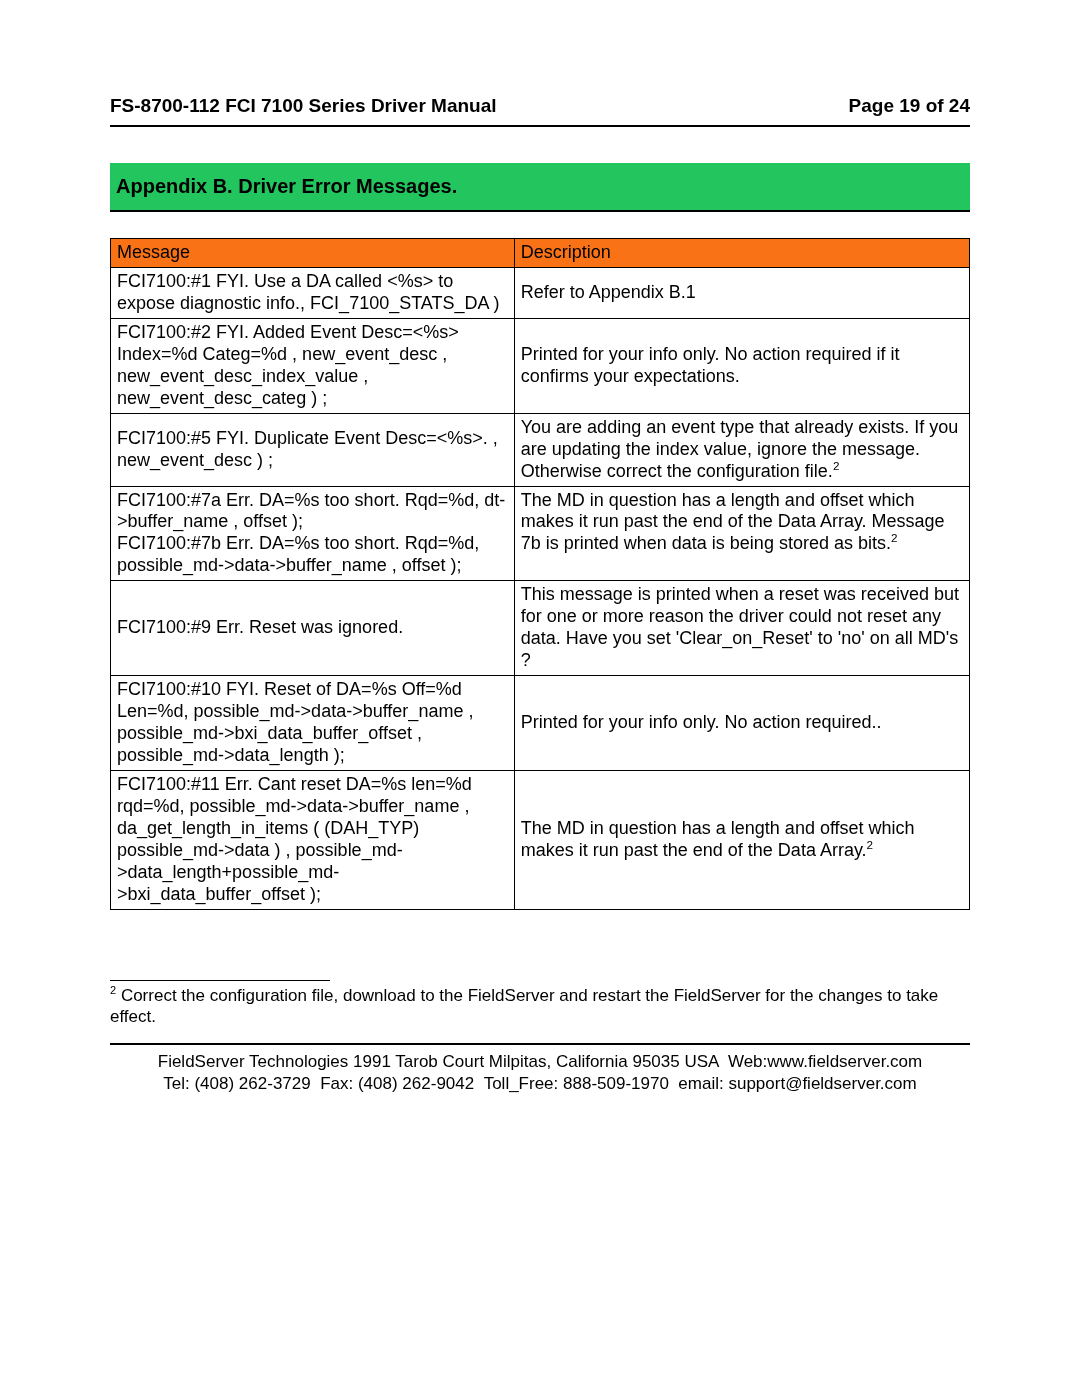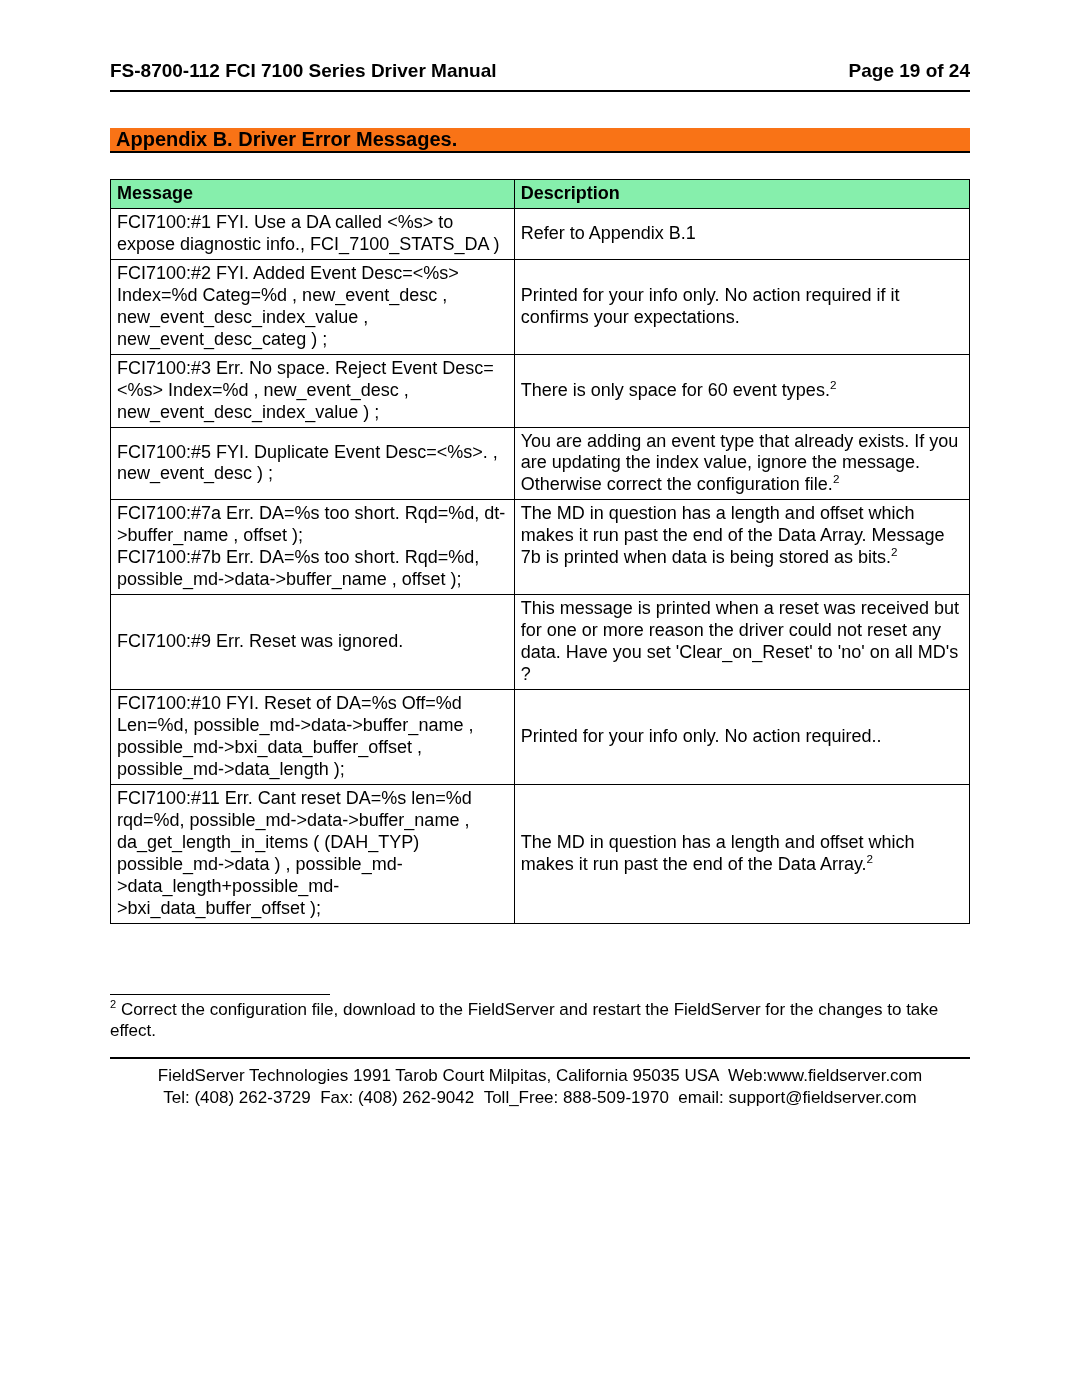--- a/index.html
+++ b/index.html
@@ -16,52 +16,53 @@
     position: relative;
     box-sizing: border-box;
     padding: 60px 110px 40px 110px;
   }
   .header-row {
     display: flex;
     justify-content: space-between;
     font-weight: bold;
     font-size: 19px;
     margin-bottom: 8px;
+    margin-top: 35px;
   }
   .header-rule {
     border: none;
     border-top: 2px solid #000;
     margin: 0;
   }
   .appendix-bar {
-    background: #f97316;
+    background: #22c55e;
     font-weight: bold;
     font-size: 20px;
-    padding: 0 6px;
+    padding: 12px 6px;
     margin-top: 36px;
     border-bottom: 2px solid #000;
   }
   table.err-table {
     width: 100%;
     border-collapse: collapse;
     margin-top: 26px;
     table-layout: fixed;
   }
   table.err-table th,
   table.err-table td {
     border: 1px solid #000;
     padding: 3px 6px;
     font-size: 18px;
     line-height: 1.22;
     vertical-align: top;
     text-align: left;
   }
   table.err-table th {
-    background: #86efac;
-    font-weight: bold;
+    background: #f97316;
+    font-weight: normal;
   }
   col.c1 { width: 47%; }
   col.c2 { width: 53%; }
   .cell-msg {
     text-align: justify;
     text-justify: inter-word;
   }
   .cell-desc {
     text-align: justify;
     text-justify: inter-word;
@@ -127,24 +128,20 @@
     <tbody id="tbody">
         <tr>
           <td class="cell-msg">FCI7100:#1 FYI. Use a DA called &lt;%s&gt; to expose diagnostic info., FCI_7100_STATS_DA )</td>
           <td class="cell-desc vmid">Refer to Appendix B.1</td>
         </tr>
         <tr>
           <td class="cell-msg">FCI7100:#2 FYI. Added Event Desc=&lt;%s&gt; Index=%d Categ=%d , new_event_desc , new_event_desc_index_value , new_event_desc_categ ) ;</td>
           <td class="cell-desc vmid">Printed for your info only. No action required if it confirms your expectations.</td>
         </tr>
         <tr>
-          <td class="cell-msg">FCI7100:#3 Err. No space. Reject Event Desc=&lt;%s&gt; Index=%d , new_event_desc , new_event_desc_index_value ) ;</td>
-          <td class="cell-desc vmid">There is only space for 60 event types.<sup>2</sup></td>
-        </tr>
-        <tr>
           <td class="cell-msg vmid">FCI7100:#5 FYI. Duplicate Event Desc=&lt;%s&gt;. , new_event_desc ) ;</td>
           <td class="cell-desc">You are adding an event type that already exists. If you are updating the index value, ignore the message. Otherwise correct the configuration file.<sup>2</sup></td>
         </tr>
         <tr>
           <td class="cell-msg">FCI7100:#7a Err. DA=%s too short. Rqd=%d, dt-&gt;buffer_name , offset );<br>FCI7100:#7b Err. DA=%s too short. Rqd=%d, possible_md-&gt;data-&gt;buffer_name , offset );</td>
           <td class="cell-desc">The MD in question has a length and offset which makes it run past the end of the Data Array. Message 7b is printed when data is being stored as bits.<sup>2</sup></td>
         </tr>
         <tr>
           <td class="cell-msg vmid">FCI7100:#9 Err. Reset was ignored.</td>
           <td class="cell-desc">This message is printed when a reset was received but for one or more reason the driver could not reset any data. Have you set 'Clear_on_Reset' to 'no' on all MD's ?</td>

